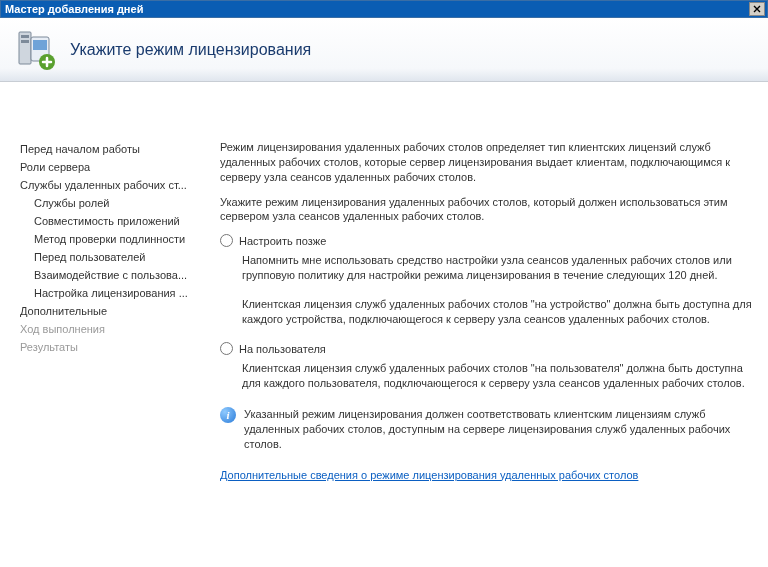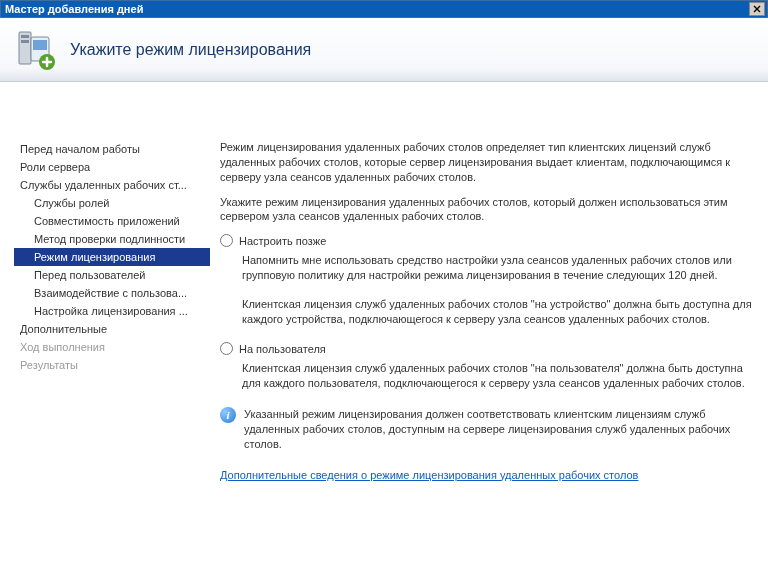--- a/index.html
+++ b/index.html
@@ -57,21 +57,20 @@
 </div>
 
 <div class="body">
   <div class="sidebar">
     <div class="sidebar-item">Перед началом работы</div>
     <div class="sidebar-item">Роли сервера</div>
     <div class="sidebar-item">Службы удаленных рабочих ст...</div>
     <div class="sidebar-item lvl1">Службы ролей</div>
     <div class="sidebar-item lvl1">Совместимость приложений</div>
     <div class="sidebar-item lvl1">Метод проверки подлинности</div>
-    <div class="sidebar-item lvl1 selected">Режим лицензирования</div>
     <div class="sidebar-item lvl1">Перед пользователей</div>
     <div class="sidebar-item lvl1">Взаимодействие с пользова...</div>
     <div class="sidebar-item lvl1">Настройка лицензирования ...</div>
     <div class="sidebar-item">Дополнительные</div>
     <div class="sidebar-item disabled">Ход выполнения</div>
     <div class="sidebar-item disabled">Результаты</div>
   </div>
 
   <div class="content">
     <p>Режим лицензирования удаленных рабочих столов определяет тип клиентских лицензий служб удаленных рабочих столов, которые сервер лицензирования выдает клиентам, подключающимся к серверу узла сеансов удаленных рабочих столов.</p>

